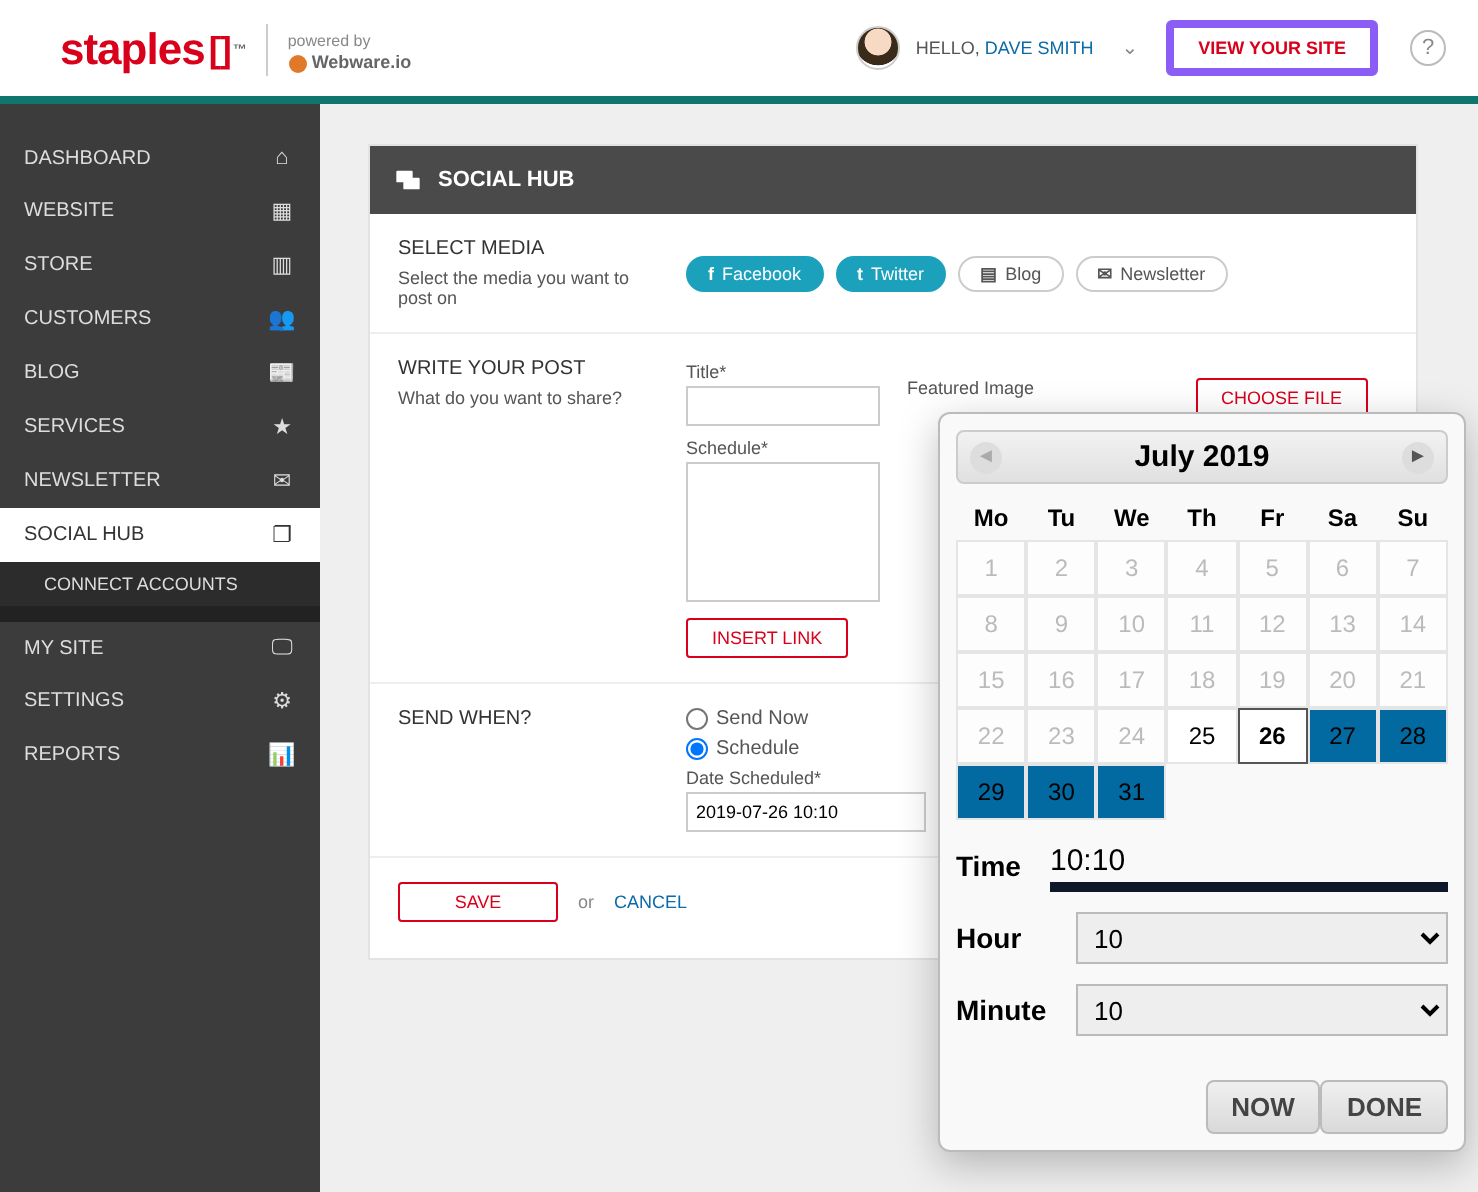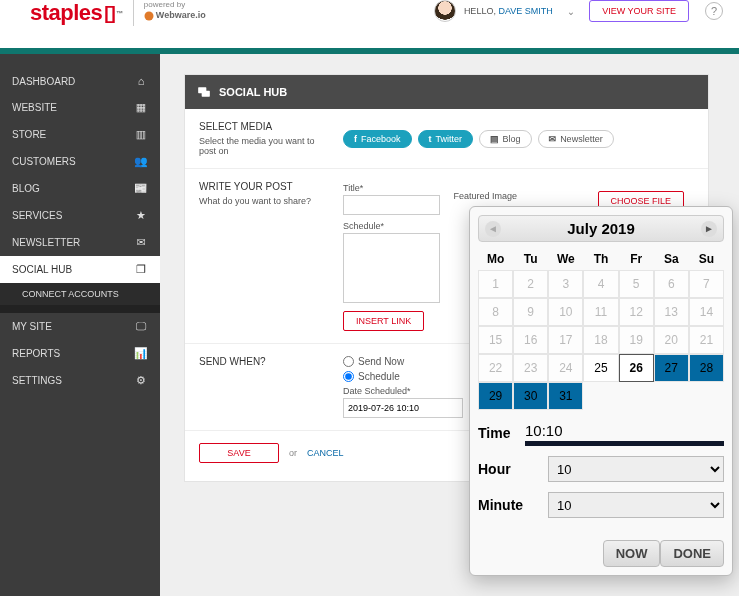--- a/index.html
+++ b/index.html
@@ -1,36 +1,36 @@
 <!DOCTYPE html>
 <html><head>
 <meta charset="utf-8">
 <style>
   * { box-sizing: border-box; margin: 0; padding: 0; font-family: Arial, Helvetica, sans-serif; }
   body { background: #fff; width: 739px; height: 596px; overflow: hidden; position: relative; }
 
   
-  .topbar { height: 48px; display: flex; align-items: flex-start; padding: 0 16px 0 30px; background: #fff; }
+  .topbar { height: 48px; display: flex; align-items: flex-end; padding: 0 16px 10px 30px; background: #fff; }
   .logo-staples { font-size: 22px; font-weight: 900; color: #d9001b; letter-spacing: -0.5px; display: flex; align-items: center; }
   .logo-bracket { font-size: 18px; color: #d9001b; margin-left: 2px; font-weight: 900; }
   .logo-tm { font-size: 7px; color: #666; vertical-align: top; margin-left: 1px; }
   .logo-sep { width: 1px; height: 26px; background: #ccc; margin: 0 10px; }
   .poweredby { font-size: 8px; color: #888; line-height: 1.3; }
   .poweredby .web { font-size: 9px; color: #666; font-weight: bold; display: flex; align-items: center; gap: 2px; }
   .poweredby .web svg { width: 10px; height: 10px; }
   .top-right { margin-left: auto; display: flex; align-items: center; gap: 8px; }
   .avatar { width: 22px; height: 22px; border-radius: 50%; background: radial-gradient(circle at 50% 35%, #f7d9c4 40%, #3a2a1a 42% 70%, #fff 72%); border: 1px solid #ccc; }
   .hello { font-size: 9px; color: #555; }
   .hello .name { color: #0b6aa8; }
   .chevron { font-size: 10px; color: #888; margin: 0 6px; }
-  .view-site { border: 1px solid #8b5cf6; color: #d9001b; background: #fff; font-size: 9px; padding: 5px 12px; border-radius: 3px; font-weight: normal; cursor: pointer; }
+  .view-site { border: 4px solid #8b5cf6; color: #d9001b; background: #fff; font-size: 9px; padding: 5px 12px; border-radius: 3px; font-weight: bold; cursor: pointer; }
   .help { width: 18px; height: 18px; border: 1px solid #bbb; border-radius: 50%; display: flex; align-items: center; justify-content: center; font-size: 11px; color: #888; margin-left: 8px; }
 
   
-  .app { display: flex; height: calc(100% - 48px); border-top: 6px solid #0f766e; justify-content: center; }
+  .app { display: flex; height: calc(100% - 48px); border-top: 4px solid #0f766e; justify-content: center; }
   .sidebar { width: 160px; background: #3c3c3c; color: #ddd; font-size: 10px; padding-top: 14px; }
   .side-item { display: flex; align-items: center; justify-content: space-between; padding: 7px 12px; cursor: pointer; }
   .side-item .lbl {}
   .side-item .ico { width: 14px; text-align: center; font-size: 11px; }
   .side-item.active { background: #fff; color: #333; }
   .side-sub { background: #2c2c2c; color: #ddd; font-size: 9px; padding: 6px 0 6px 22px; cursor: pointer; }
   .side-gap { height: 8px; background: #222; }
 
   .content { flex: 1; background: #efefef; padding: 20px 30px 0 24px; overflow: hidden; position: relative; }
 
@@ -66,21 +66,21 @@
   .dp-head { display: flex; align-items: center; justify-content: space-between; background: linear-gradient(#f2f2f2,#e0e0e0); border: 1px solid #ccc; border-radius: 4px; padding: 4px 6px; margin-bottom: 6px; }
   .dp-nav { width: 16px; height: 16px; border-radius: 50%; background: #ddd; color: #555; display: flex; align-items: center; justify-content: center; font-size: 10px; cursor: pointer; }
   .dp-nav.disabled { color: #aaa; cursor: default; }
   .dp-title { font-weight: bold; font-size: 15px; }
   .dp-grid { display: grid; grid-template-columns: repeat(7, 1fr); }
   .dp-dow { text-align: center; font-weight: bold; font-size: 12px; padding: 4px 0; }
   .dp-cell { text-align: center; font-size: 12px; padding: 6px 0; border: 1px solid #e5e5e5; cursor: pointer; background: #fff; }
   .dp-cell.muted { color: #bbb; background: #fdfdfd; }
   .dp-cell.today { border: 1px solid #555; font-weight: bold; }
   .dp-cell.selected { background: #0369a1; font-weight: normal; }
-  .dp-row { display: flex; align-items: center; gap: 10px; margin-top: 10px; }
+  .dp-row { display: flex; align-items: center; margin-top: 10px; }
   .dp-label { width: 60px; font-weight: bold; font-size: 14px; }
   .dp-time { flex: 1; border: none; border-bottom: 5px solid #0f172a; font-size: 15px; padding: 2px 0; background: transparent; }
   .dp-select { flex: 1; height: 26px; border: 1px solid #bbb; background: #eee; font-size: 13px; padding: 0 4px; }
   .dp-actions { display: flex; justify-content: flex-end; margin-top: 22px; }
   .dp-btn { background: linear-gradient(#f0f0f0,#d9d9d9); border: 1px solid #bbb; border-radius: 4px; font-size: 13px; font-weight: bold; padding: 5px 12px; cursor: pointer; color: #444; }
 </style>
 </head>
 <body>
 
 <div class="topbar">
@@ -146,26 +146,26 @@
         <span class="lbl">SOCIAL HUB</span>
         <span class="ico">❐</span>
       </div>
       <div class="side-sub">CONNECT ACCOUNTS</div>
       <div class="side-gap"></div>
       <div class="side-item">
         <span class="lbl">MY SITE</span>
         <span class="ico">🖵</span>
       </div>
       <div class="side-item">
+        <span class="lbl">SETTINGS</span>
+        <span class="ico">⚙</span>
+      </div>
+      <div class="side-item">
         <span class="lbl">REPORTS</span>
         <span class="ico">📊</span>
-      </div>
-      <div class="side-item">
-        <span class="lbl">SETTINGS</span>
-        <span class="ico">⚙</span>
       </div>
     </div>
 
   <div class="content">
     <div class="panel">
       <div class="panel-header">
         <svg viewBox="0 0 24 24">
             <rect x="2" y="4" width="14" height="10" rx="1"></rect>
             <rect x="8" y="10" width="14" height="10" rx="1"></rect>
           </svg>

